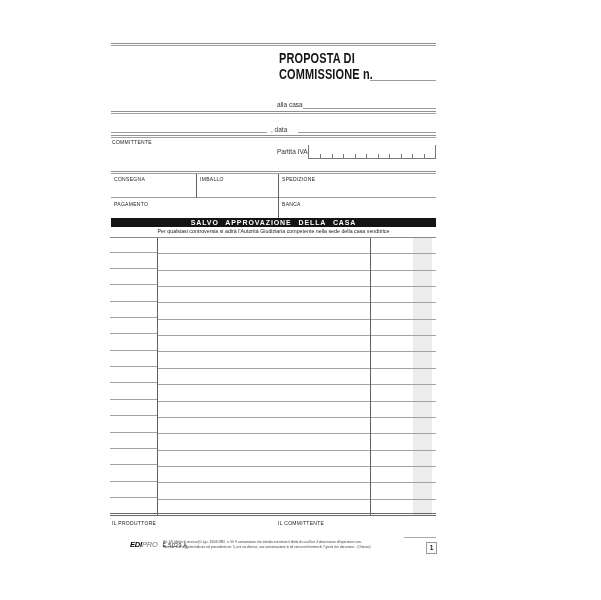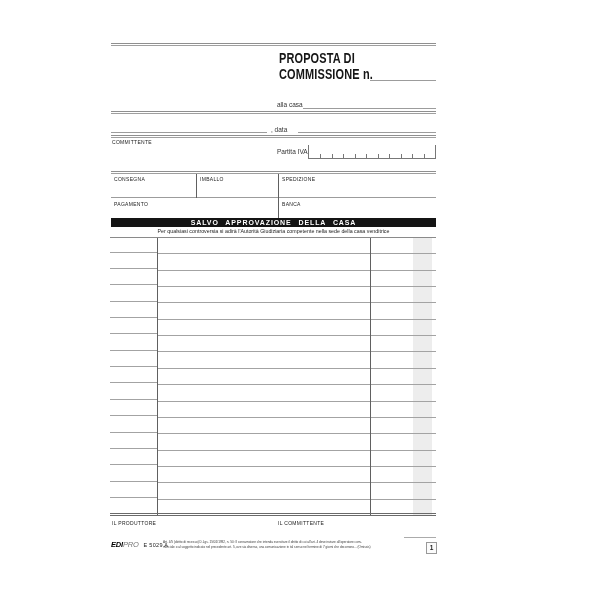--- a/index.html
+++ b/index.html
@@ -28,21 +28,21 @@
   .banner{
     background:#141414;color:#ffffff;font-weight:bold;font-size:7px;line-height:9px;
     text-align:center;letter-spacing:.9px;word-spacing:4px;white-space:nowrap;
   }
   .caption{font-size:5.3px;color:#222;text-align:center;white-space:nowrap;}
   .mtable{box-sizing:border-box;border-top:1px solid #8a8a8a;}
   .row-line{position:absolute;height:1px;background:#a3a3a3;}
   .bottom-d{position:absolute;left:0;right:0;bottom:0;height:3px;border-top:1px solid #6a6a6a;border-bottom:1px solid #6a6a6a;box-sizing:border-box;}
   .shade{position:absolute;top:0;bottom:0;background:#ededed;}
   .brand{font-size:7.5px;white-space:nowrap;display:flex;align-items:baseline;}
-  .brand .b1{font-weight:bold;font-style:italic;color:#000;letter-spacing:-.2px;}
+  .brand .b1{font-weight:bold;font-style:italic;color:#000;letter-spacing:-.2px;margin-left:19px;}
   .brand .b2{font-style:italic;color:#787878;letter-spacing:-.2px;}
   .brand .code{font-size:5.5px;color:#222;margin-left:5px;letter-spacing:.3px;}
   .legal{font-size:6px;line-height:10px;color:#3a3a3a;transform:scale(.52);transform-origin:0 0;}
   .legal div{white-space:nowrap;}
   .pagebox{
     box-sizing:border-box;width:11px;height:12px;border:1px solid #999;background:#fbfbfb;
     font-size:6.5px;font-weight:bold;color:#222;text-align:center;line-height:10px;
   }
 </style>
 </head>

